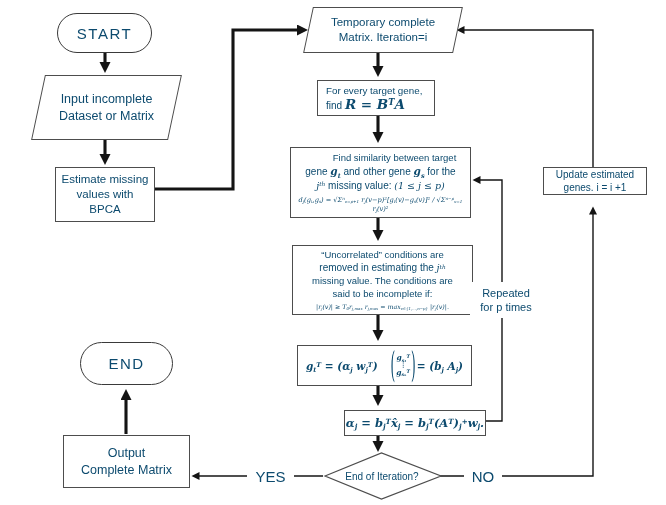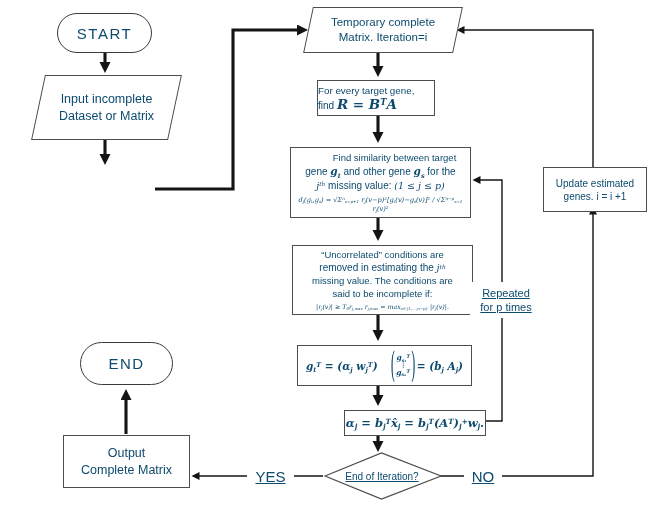--- a/index.html
+++ b/index.html
@@ -15,21 +15,21 @@
         font-size:15px;letter-spacing:1.5px;}
   .prel{white-space:pre-line;}
   
   .para{position:absolute;}
   .para .pbg{position:absolute;left:0;top:0;right:0;bottom:0;background:#fff;
              border:1.2px solid #4d4d4d;box-sizing:border-box;transform:skewX(-12deg);}
   .para .ptxt{position:relative;width:100%;height:100%;display:flex;align-items:center;
               justify-content:center;text-align:center;}
   
   .flab{position:absolute;background:#fff;display:flex;align-items:center;
-        justify-content:center;text-align:center;text-decoration:underline;}
+        justify-content:center;text-align:center;}
   
   .ms{font-family:"DejaVu Serif",serif;font-style:italic;font-weight:bold;}
   .it{font-style:italic;}
   .sup{font-size:62%;position:relative;top:-0.45em;}
   .sub{font-size:62%;position:relative;top:0.35em;}
   .lead{font-family:"Liberation Sans",sans-serif;font-style:normal;font-weight:normal;font-size:10px;}
   .lead2{font-family:"Liberation Sans",sans-serif;font-style:normal;font-weight:normal;font-size:10px;}
   .f-target{font-size:13.5px;}
   .f-small{font-family:"DejaVu Serif",serif;font-size:6.6px;font-style:italic;margin-top:3px;}
   .f-unc{font-family:"DejaVu Serif",serif;font-size:6.3px;font-style:italic;margin-top:2px;}
@@ -80,31 +80,36 @@
   </div>
 
   <div class="para" style="left:38px;top:75px;width:137px;height:65px;">
     <div class="pbg"></div>
     <div class="ptxt" style="font-size:12.5px;">
       <span class="prel lines">Input incomplete
 Dataset or Matrix</span>
     </div>
   </div>
 
+  <div class="node" style="left:55px;top:167px;width:100px;height:55px;font-size:11.5px;">
+    <span class="prel lines">Estimate missing
+values with
+BPCA</span>
+  </div>
 
   <div class="para" style="left:308px;top:7px;width:150px;height:46px;">
     <div class="pbg"></div>
     <div class="ptxt" style="font-size:11.5px;">
       <span class="prel lines">Temporary complete
 Matrix. Iteration=i</span>
     </div>
   </div>
 
   <div class="node" style="left:317px;top:80px;width:118px;height:36px;flex-direction:column;
-       align-items:flex-start;justify-content:center;">
+       align-items:flex-start;justify-content:center;padding-left:8px;">
     <div style="font-size:9.8px;">For every target gene,</div>
     <div class="ms f-target"><span class="lead">find  </span><span>R</span><span> = </span><span>B</span><span class="sup">T</span><span>A</span></div>
   </div>
 
   <div class="node" style="left:290px;top:147px;width:181px;height:71px;flex-direction:column;
        justify-content:center;line-height:1.35;">
     <div style="font-size:9.5px;padding-left:28px;">Find similarity between target</div>
     <div style="font-size:10.5px;"><span class="lead2">gene </span><span class="ms">g</span><span class="ms sub">t</span><span class="lead2"> and other gene </span><span class="ms">g</span><span class="ms sub">s</span><span class="lead2"> for the</span></div>
     <div style="font-size:9.5px;font-family:'DejaVu Serif',serif;"><span class="it">j</span><span class="it sup">th</span><span class="lead2"> missing value: </span><span class="it">(1 ≤ j ≤ p)</span></div>
     <div class="f-small"><span>d</span><span class="sub">j</span><span>(g</span><span class="sub">t</span><span>,g</span><span class="sub">s</span><span>) = </span><span>√</span><span>Σ</span><span class="sup">n</span><span class="sub">v=p+1</span><span> r</span><span class="sub">j</span><span>(v−p)</span><span class="sup">2</span><span>[g</span><span class="sub">t</span><span>(v)−g</span><span class="sub">s</span><span>(v)]</span><span class="sup">2</span><span> ∕ </span><span>√</span><span>Σ</span><span class="sup">n−p</span><span class="sub">v=1</span><span> r</span><span class="sub">j</span><span>(v)</span><span class="sup">2</span></div>
@@ -144,21 +149,21 @@
 
   <div class="node oval" style="left:80px;top:342px;width:93px;height:43px;">
     <span>END</span>
   </div>
 
   <div class="node" style="left:63px;top:435px;width:127px;height:53px;font-size:12.5px;">
     <span class="prel lines">Output
 Complete Matrix</span>
   </div>
 
-  <div class="node" style="left:543px;top:167px;width:104px;height:45px;font-size:10px;">
+  <div class="node" style="left:543px;top:167px;width:104px;height:28px;font-size:10px;">
     <span class="prel lines">Update estimated
 genes. i = i +1</span>
   </div>
 
   <div class="flab" style="left:470px;top:282px;width:72px;height:36px;font-size:11px;line-height:1.3;">
     <span class="prel">Repeated
 for p times</span>
   </div>
 
 </div>

